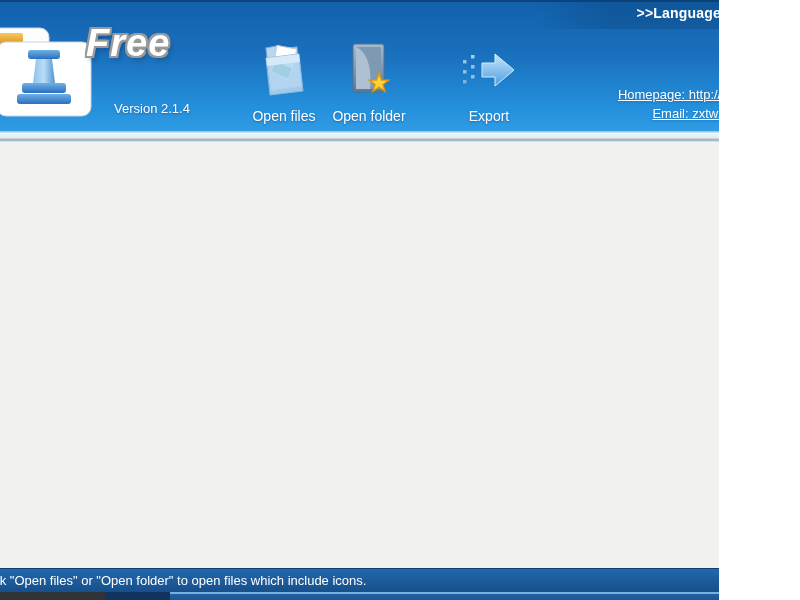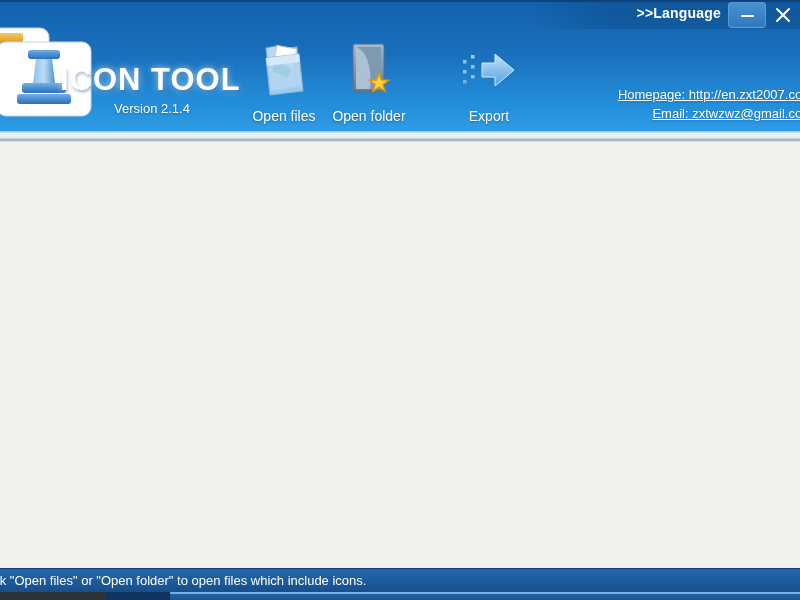--- a/index.html
+++ b/index.html
@@ -1,18 +1,18 @@
 <!DOCTYPE html>
 <html><head>
 <meta charset="utf-8">
 <style>
   * { margin:0; padding:0; box-sizing:border-box; }
   html,body { width:800px; height:600px; }
   body { font-family:"Liberation Sans", sans-serif; }
-  .window { position:relative; width:800px; height:600px; overflow:hidden; background:#f1f1ef; }
+  .window { position:relative; width:719px; height:600px; overflow:hidden; background:#f1f1ef; }
 
   
   .header {
     position:absolute; left:0; top:0; width:800px; height:131px;
     background:linear-gradient(180deg,#1261ad 0%,#1a70bd 42%,#2490dc 82%,#2f9ce4 100%);
   }
   .top-edge { position:absolute; left:0; top:0; width:800px; height:2px; background:rgba(6,45,88,0.55); }
   .titlebar-shade {
     position:absolute; right:0; top:0; width:270px; height:29px;
     background:linear-gradient(90deg, rgba(8,60,110,0) 0%, rgba(8,60,110,0.30) 30%, rgba(8,60,110,0.30) 100%);
@@ -129,21 +129,21 @@
         <rect x="13" y="22" width="30" height="8" rx="2" fill="url(#blu)"></rect>
         <rect x="21" y="30" width="14" height="24" fill="url(#blucol)"></rect>
         <rect x="23" y="16" width="94" height="74" rx="9" fill="#ffffff" stroke="#c8d4de"></rect>
         <rect x="54" y="24" width="32" height="9" rx="3" fill="url(#blu)"></rect>
         <path d="M62 33 h16 l3 24 h-22 z" fill="url(#blucol)"></path>
         <rect x="48" y="57" width="44" height="10" rx="3" fill="url(#blu)"></rect>
         <rect x="43" y="68" width="54" height="10" rx="3" fill="url(#blu)"></rect>
       </svg>
     </div>
 
-    <div class="brand-icontool">ICON TOOL</div>
+    <div class="brand-free">Free</div>
     <div class="version">Version 2.1.4</div>
 
     <div class="tool-btn" id="btn-open-files">
       <span class="ico">
         <svg width="52" height="62" viewBox="0 0 52 62">
           <g transform="rotate(-3 26 30)">
             <path d="M9 8 L23 6 L26 10 L40 8.5 L43 48 L12 51 Z" fill="#b9d7ee" stroke="#7aa9cf"></path>
           </g>
           <g transform="rotate(10 26 24)">
             <rect x="16" y="8" width="20" height="26" fill="#fdfdfd" stroke="#c2cdd8"></rect>

